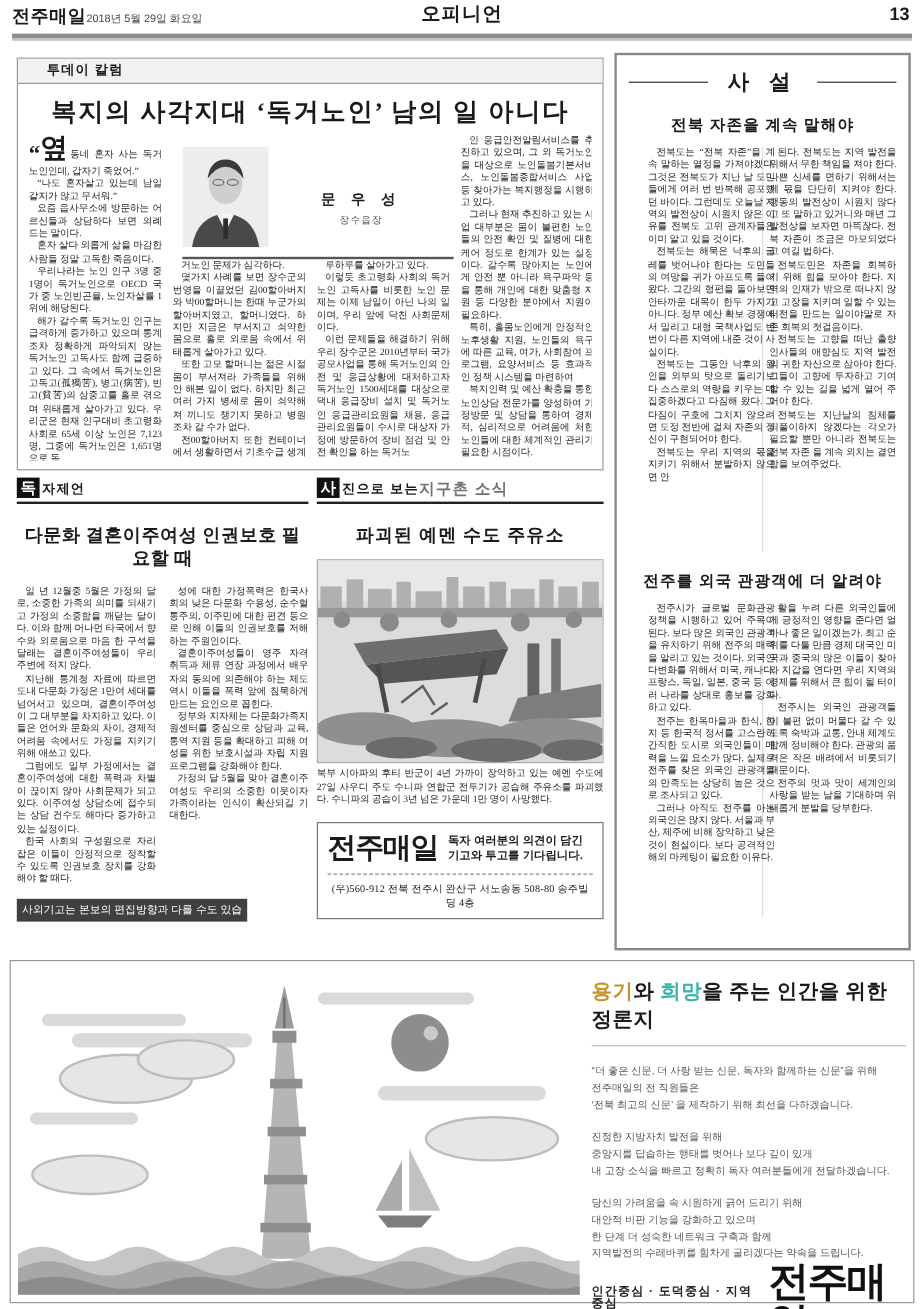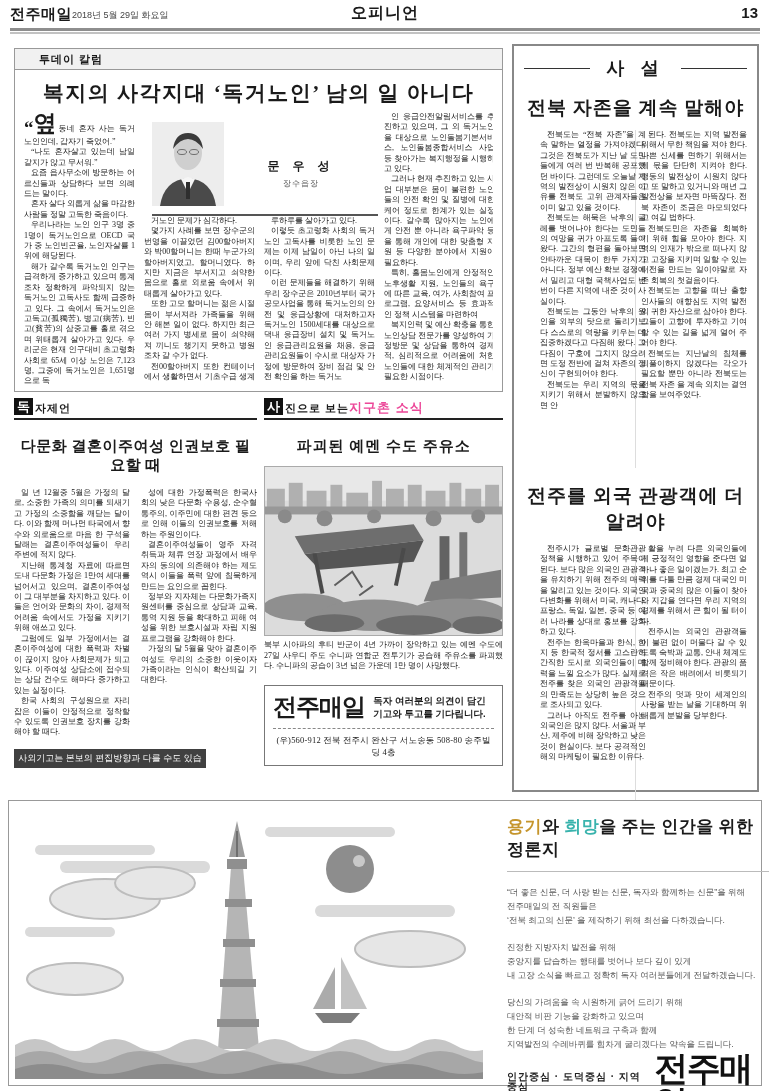--- a/index.html
+++ b/index.html
@@ -35,21 +35,21 @@
                   border-bottom:2px solid #555; display:flex; }
   .author-photo { width:72px; height:84px; flex:0 0 72px; }
   .author-meta { flex:1; text-align:center; padding-top:36px; }
   .author-name { font-size:12px; font-weight:bold; letter-spacing:5px; }
   .author-title { font:8px/1 "Liberation Sans",sans-serif; color:#555; margin-top:5px; letter-spacing:1px; }
 
   
   .sec-label { display:flex; align-items:flex-end; border-bottom:2px solid #222; padding-bottom:3px; }
   .label-first { background:#111; color:#fff; font:bold 13px/1 "Liberation Sans",sans-serif; padding:2px 3px; margin-right:2px; }
   .label-rest { font:bold 11px/1 "Liberation Sans",sans-serif; letter-spacing:1px; padding-bottom:1px; }
-  .label-big  { font-size:13px; color:#ec4899; letter-spacing:1px; }
+  .label-big  { font-size:13px; color:#737373; letter-spacing:1px; }
 
   
   .reader { position:absolute; left:14px; top:398px; width:243px; }
   .reader-headline { text-align:center; font-size:15px; font-weight:bold; margin:17px 0 13px; letter-spacing:0.5px; }
   .reader-cols { position:relative; height:272px; overflow:hidden; }
   .rcol { position:absolute; top:0; width:116px; height:272px; overflow:hidden;
           font-size:8px; line-height:10.4px; text-align:justify; }
   .rc1{left:0;} .rc2{left:127px;}
   .rcol p { margin:0; text-indent:7px; }
   .reader-footerbar { position:absolute; left:14px; top:749px; width:192px; height:19px;
@@ -66,34 +66,34 @@
   .sub-lines { flex:1; text-align:center; font:bold 9.5px/13px "Liberation Sans",sans-serif; }
   .sub-divider { border-top:1px dashed #888; margin:8px 0 6px; }
   .sub-address { font-size:8.5px; text-align:center; letter-spacing:0.2px; }
 
   
   .editorial { position:absolute; left:512px; top:44px; width:247px; height:748px;
                border:2px solid #888; padding:8px 10px 0; background:#fff; }
   .ed-titlerow { display:flex; align-items:center; gap:16px; margin-top:2px; }
   .ed-titlerow .tline { flex:1; height:1px; background:#333; }
   .ed-title { font-size:18px; font-weight:bold; letter-spacing:6px; }
-  .ed-headline { text-align:center; font-size:19px; font-weight:bold; margin:15px 0 9px; letter-spacing:1px; }
+  .ed-headline { text-align:center; font-size:13px; font-weight:bold; margin:15px 0 9px; letter-spacing:1px; }
   .ed-cols { position:relative; margin-top:4px; overflow:hidden; }
   .ed-cols-1 { height:338px; }
   .ed-cols-2 { height:262px; }
   .ed-cols::before { content:""; position:absolute; left:111px; top:0; bottom:0; width:1px; background:#ddd; }
   .ecol { position:absolute; top:0; width:106px; height:100%; overflow:hidden;
           font-size:8px; line-height:10.4px; text-align:justify; }
   .ec1{left:16px;} .ec2{left:117px;}
   .ecol p { margin:0; text-indent:7px; }
 
   
   .promo { position:absolute; left:8px; top:800px; width:754px; height:286px; border:1px solid #999; background:#fff; }
   .promo-illust { position:absolute; left:6px; top:6px; width:468px; height:272px; }
-  .promo-right { position:absolute; left:484px; top:14px; width:262px; height:262px; display:flex; flex-direction:column;margin-left:14px; }
+  .promo-right { position:absolute; left:484px; top:14px; width:262px; height:262px; display:flex; flex-direction:column; }
   .slogan { font-size:17px; font-weight:bold; letter-spacing:0.5px; }
   .slogan-rule { border-bottom:1px solid #bbb; margin:10px 0 0; }
   .promo-para { margin-top:13px; font:8.5px/14px "Liberation Sans",sans-serif; color:#555; }
   .brand-row { margin-top:auto; display:flex; align-items:baseline; justify-content:flex-end; gap:10px; padding-bottom:2px; }
   .brand-small { font:bold 10px/1 "Liberation Sans",sans-serif; letter-spacing:1px; color:#222; }
   .brand-logo { font:900 34px/1 "Liberation Sans",sans-serif; letter-spacing:-1.5px; color:#111; }
 </style>
 </head>
 <body>
 

